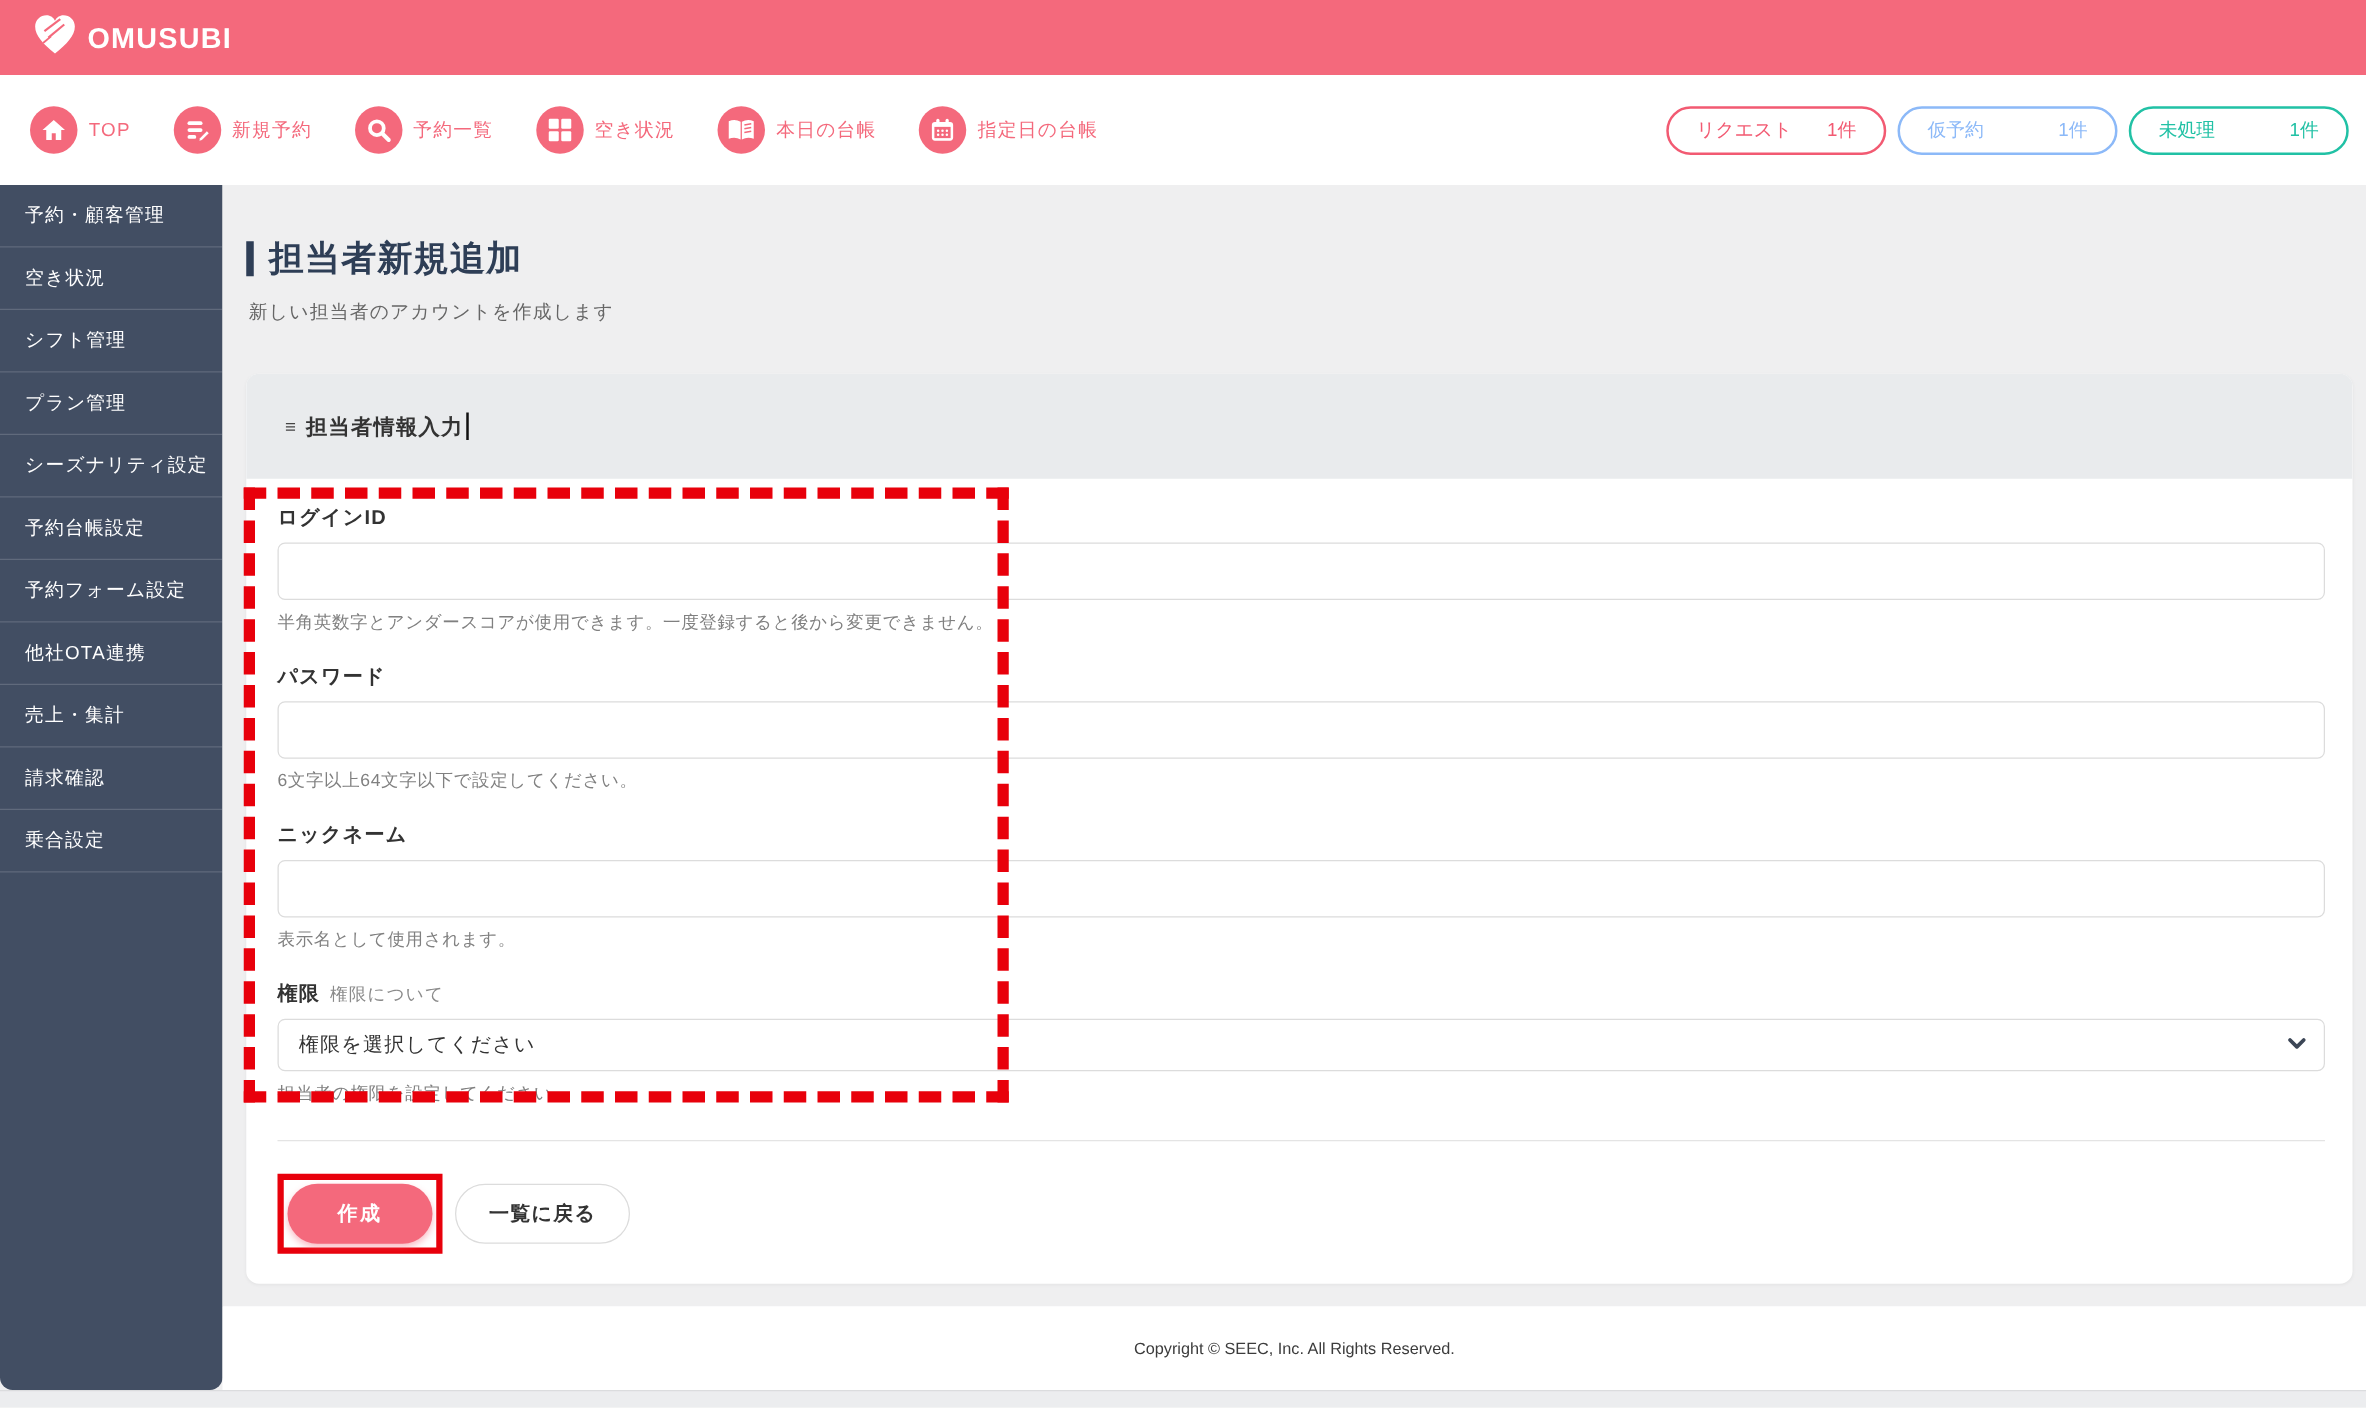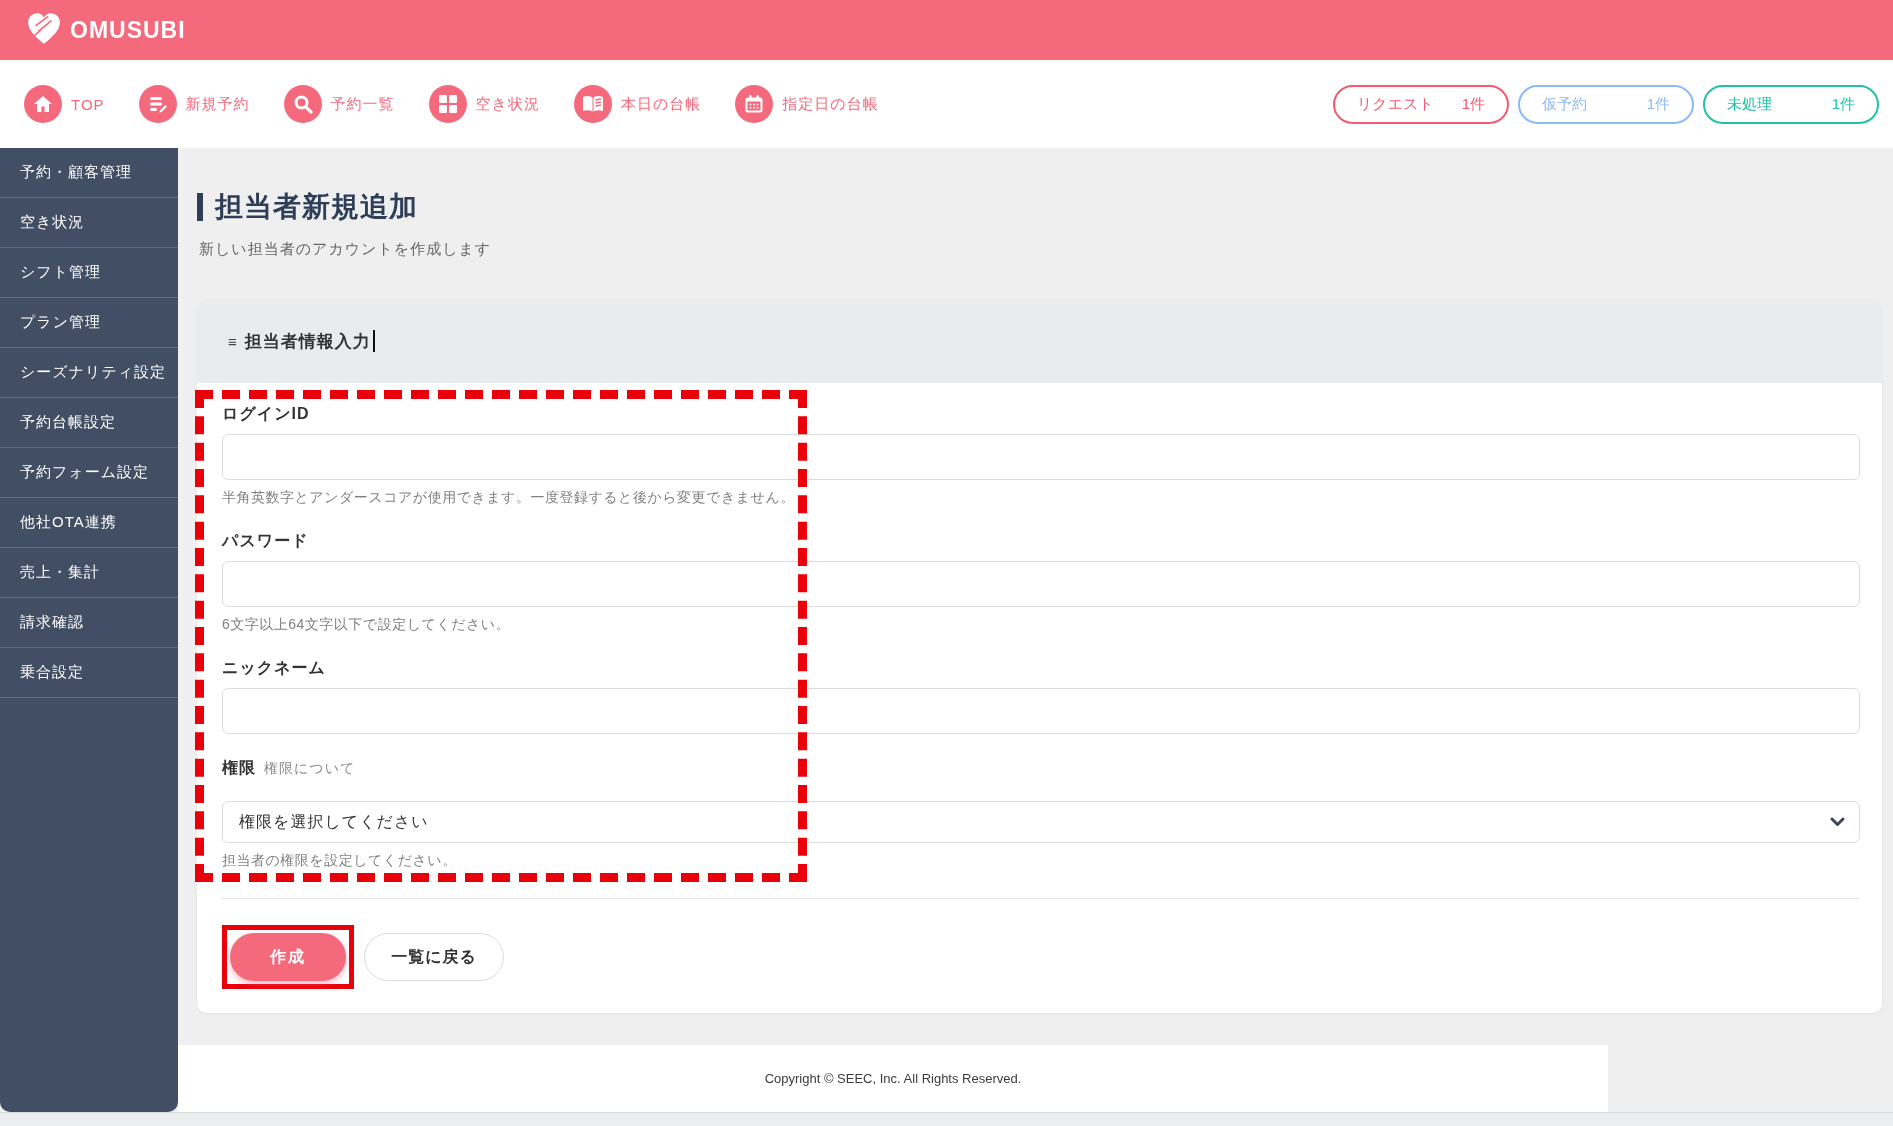--- a/index.html
+++ b/index.html
@@ -59,41 +59,41 @@
 
   .card-body { padding:21px 22px 24px 25px; }
   .field { margin-bottom:24px; }
   .field-label { font-size:16px; font-weight:bold; color:#333; letter-spacing:1px; }
   .field-sublabel { font-size:14px; font-weight:normal; color:#8a8a8a; margin-left:8px; letter-spacing:1px; }
   .text-input { display:block; width:1638px; height:46px; margin-top:9px; border:1px solid #DCDCDC;
                 border-radius:6px; background:#fff; font-size:16px; padding:0 14px; outline:none;
                 font-family:inherit; }
   .field-hint { font-size:14px; color:#808080; margin-top:9px; letter-spacing:.5px; }
 
-  .select-box { width:1638px; height:42px; margin-top:22px; border:1px solid #DCDCDC; border-radius:6px;
+  .select-box { width:1638px; height:42px; margin-top:9px; border:1px solid #DCDCDC; border-radius:6px;
                 background:#fff; display:flex; align-items:center; justify-content:space-between;
                 padding:0 14px 0 16px; font-size:16px; color:#333; cursor:pointer; letter-spacing:1px; }
 
   .divider { height:1px; background:#E4E4E4; margin:28px 0 0 0; width:1638px; }
 
   .button-row { display:flex; align-items:center; gap:10px; margin-top:26px; }
   .red-solid-box { border:5px solid #E8000B; padding:3px; display:inline-block; }
   .btn-create { width:116px; height:48px; border:none; border-radius:24px; background:#F4697C;
                 color:#fff; font-size:16px; font-weight:bold; letter-spacing:2px; cursor:pointer;
                 box-shadow:0 3px 6px rgba(244,105,124,.45); font-family:inherit; }
   .btn-back { width:140px; height:48px; border:1px solid #DCDCDC; border-radius:24px; background:#fff;
               color:#333; font-size:16px; font-weight:bold; letter-spacing:1px; cursor:pointer;
               font-family:inherit; }
 
   
   .red-dashed-box { position:absolute; left:17px; top:242px; width:612px; height:492px;
                     border:9px dashed #E8000B; pointer-events:none; }
 
   
-  .footer { position:absolute; left:178px; top:1045px; width:1430px; height:67px; background:#fff;
+  .footer { position:absolute; left:178px; top:1045px; width:1715px; height:67px; background:#fff;
             display:flex; align-items:center; justify-content:center; }
   .copyright { font-size:13px; color:#3c3c3c; }
   .bottom-strip { position:absolute; left:0; top:1112px; width:100%; height:14px; background:#ECEDEF;
                   border-top:1px solid #DBDCDE; }
 </style>
 </head>
 <body>
 
 <div class="app">
 
@@ -237,20 +237,21 @@
 
         <div class="field">
           <div class="field-label">パスワード</div>
           <input class="text-input" type="text" placeholder="" style="">
           <div class="field-hint">6文字以上64文字以下で設定してください。</div>
         </div>
 
         <div class="field">
           <div class="field-label">ニックネーム</div>
           <input class="text-input" type="text" placeholder="" style="">
+          <div class="field-hint">表示名として使用されます。</div>
         </div>
 
         <div class="field" style="margin-bottom:0;">
           <div class="field-label">
             <span>権限</span><span class="field-sublabel">権限について</span>
           </div>
           <div class="select-box">
             <span>権限を選択してください</span>
             <span>
               <svg width="15" height="10" viewBox="0 0 15 10">

